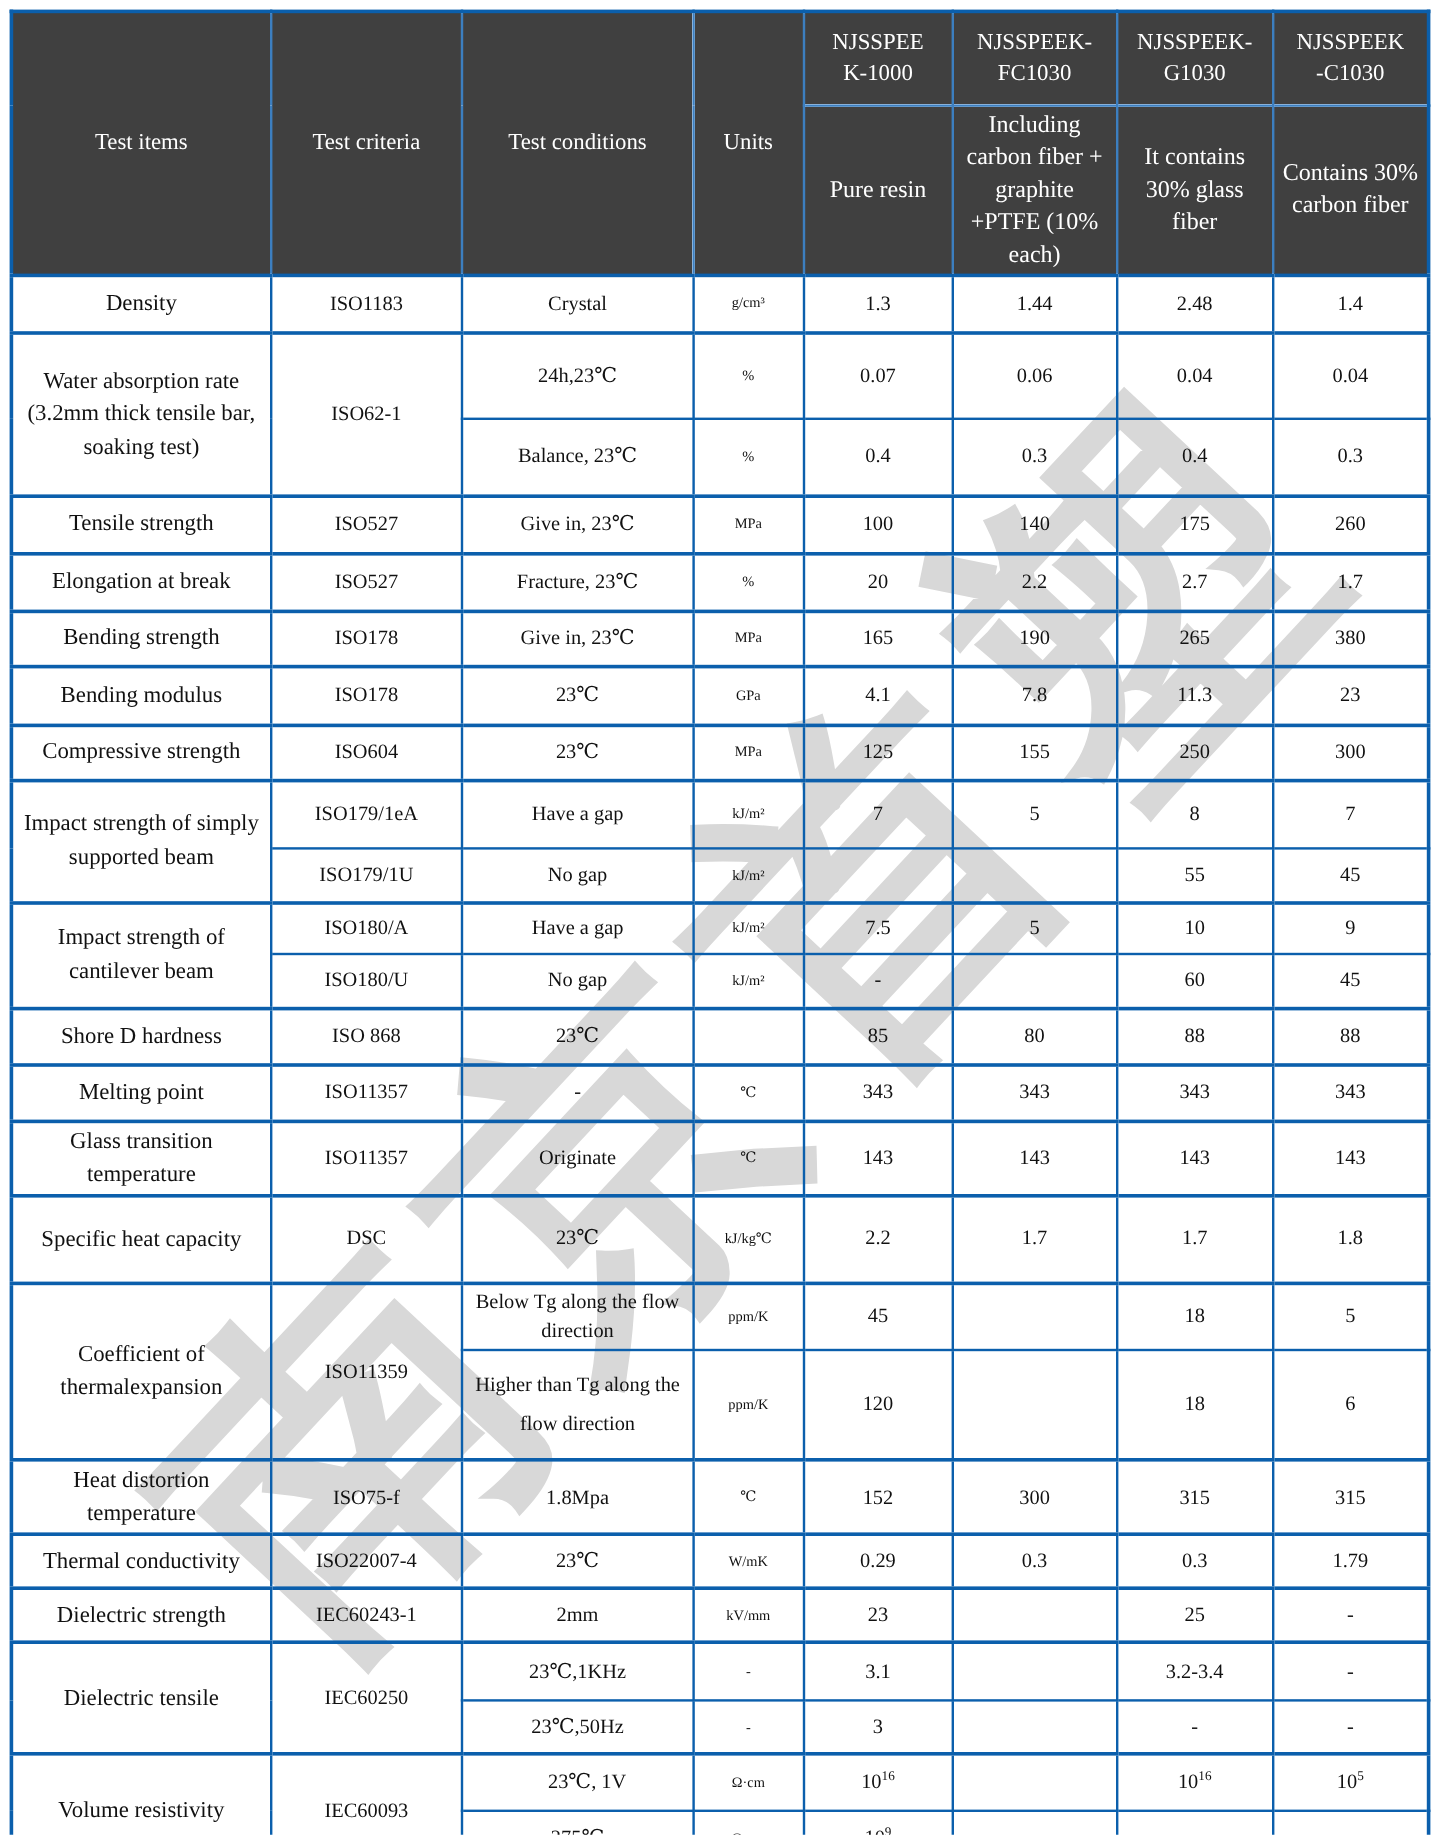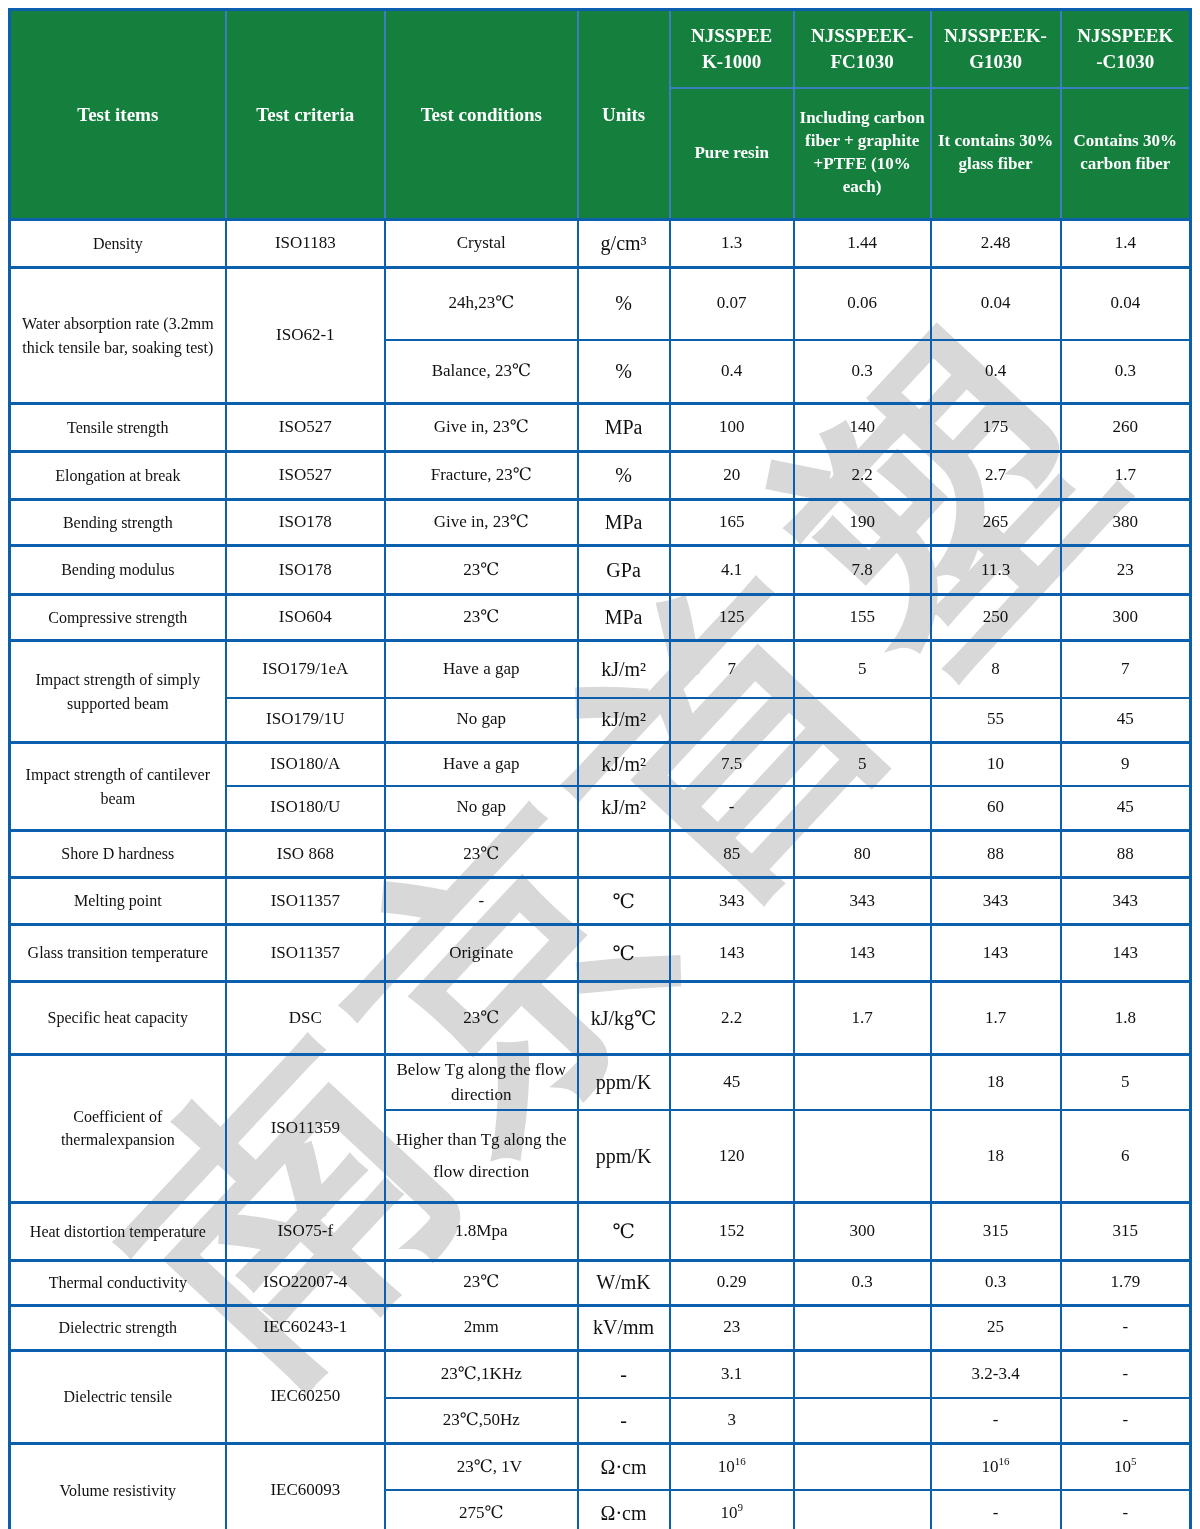--- a/index.html
+++ b/index.html
@@ -7,26 +7,26 @@
         font-family:"Liberation Serif","DejaVu Serif","DejaVu Sans",serif;}
   .watermark{position:absolute;left:0;top:730px;width:1200px;text-align:center;
              font-size:295px;font-weight:bold;letter-spacing:25px;color:#d8d8d8;
              transform:rotate(-47deg);transform-origin:center;white-space:nowrap;
              z-index:0;line-height:1;}
   table.props{position:absolute;left:8px;top:8px;width:1184px;z-index:1;
               border-collapse:collapse;table-layout:fixed;
               border:3px solid #0b5fac;}
   th,td{border:2px solid #0b5fac;text-align:center;vertical-align:middle;
         padding:2px 4px;overflow:hidden;}
-  th{background:#15803d;color:#ffffff;font-weight:bold;font-size:19px;
+  th{background:#404040;color:#ffffff;font-weight:normal;font-size:19px;
      border-color:#3c7fc0;line-height:1.35;}
-  th.prod-desc{font-size:17px;margin-left:22px;}
+  th.prod-desc{font-size:20px;margin-left:22px;}
   td{font-size:17px;color:#111111;line-height:1.45;background:transparent;}
-  td.units{font-size:20px;}
-  td.item{font-size:16px;}
+  td.units{font-size:12px;}
+  td.item{font-size:19px;}
   tr.grp td{border-top-width:3px;}
   sup{font-size:11px;line-height:0;}
   .nowrap{white-space:nowrap;padding-left:20px;}
   .pl{display:block;}
 </style>
 </head>
 <body>
 
 <div class="page">
 

